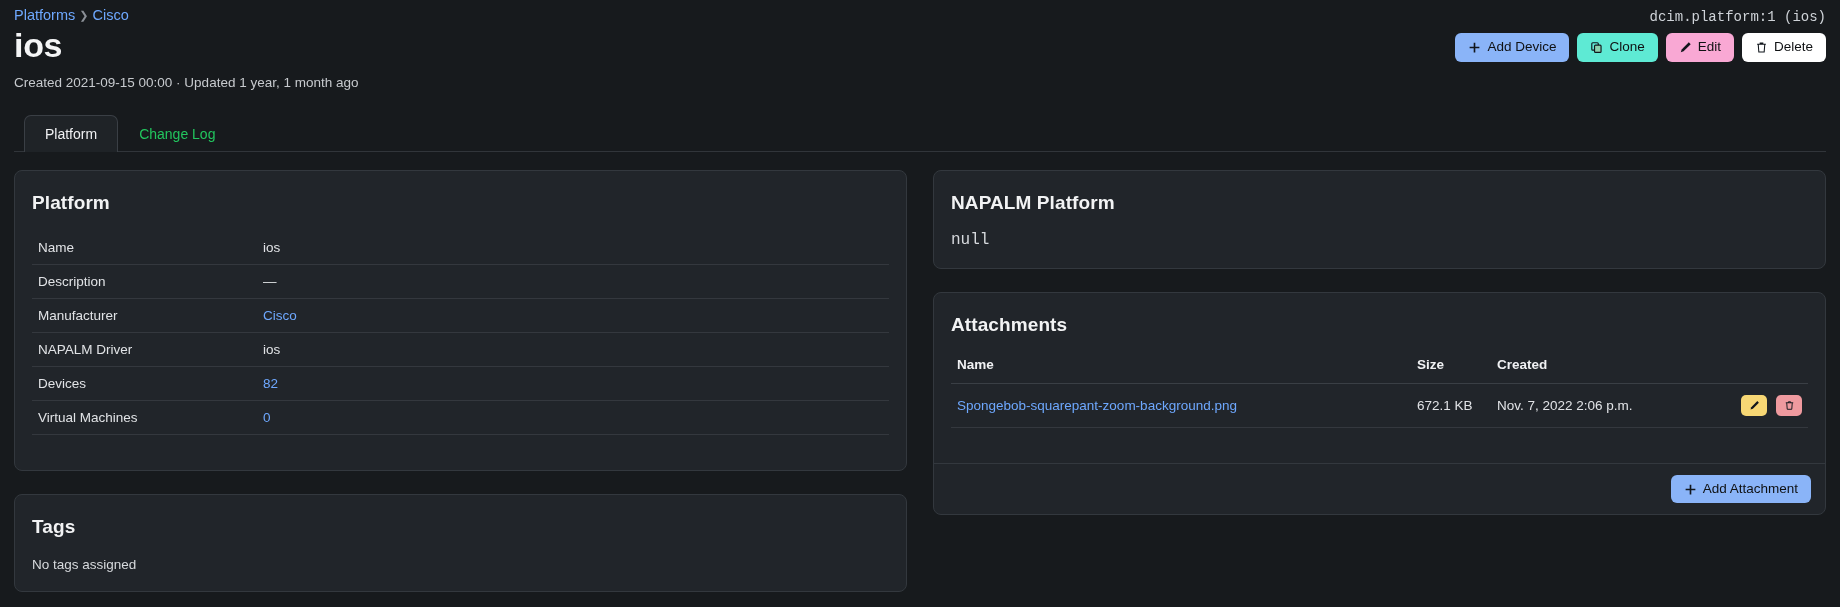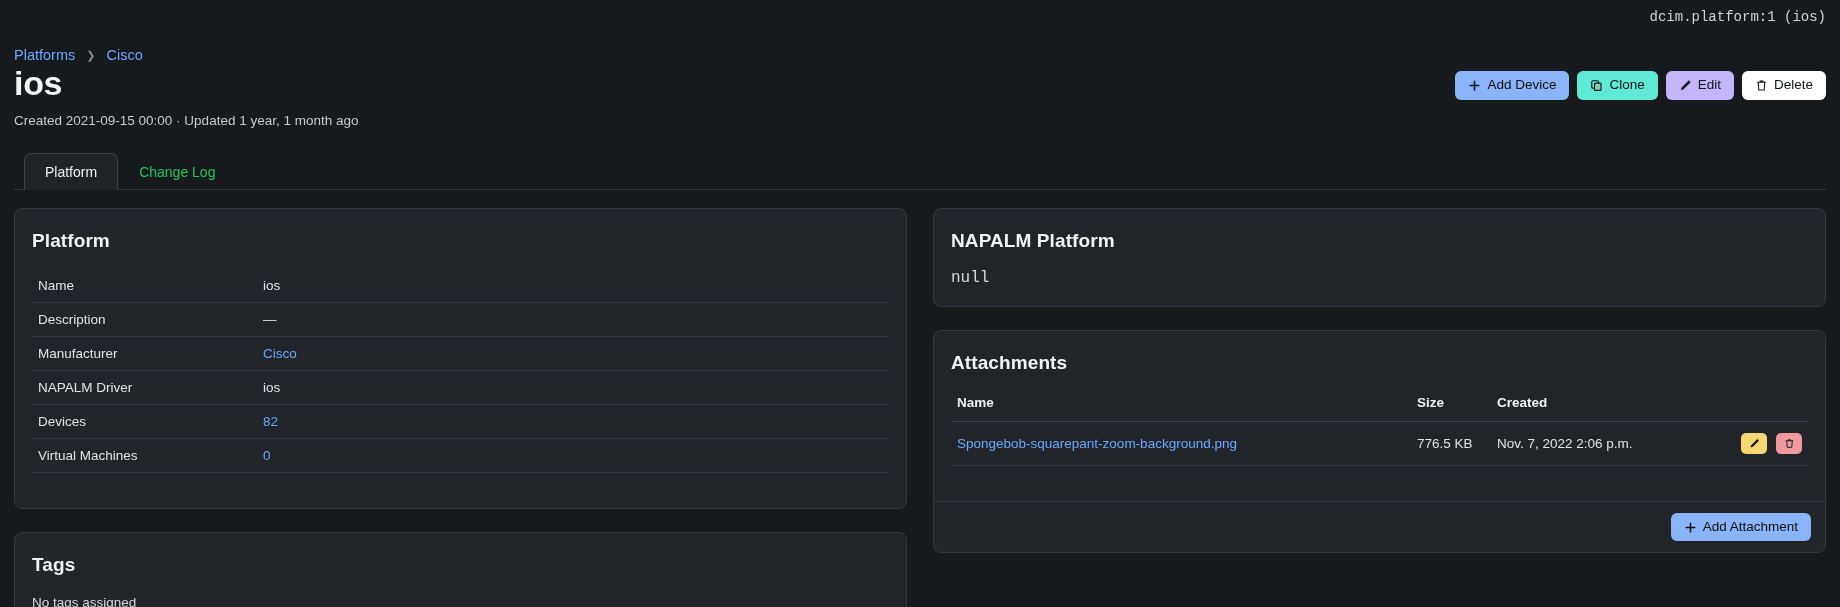--- a/index.html
+++ b/index.html
@@ -15,21 +15,21 @@
   }
   a { color: #6ea8fe; text-decoration: none; }
 
   .page { padding: 0 14px; width: 1840px; }
 
   
   .topbar {
     display: flex; align-items: flex-start; justify-content: space-between;
     padding-top: 7px;
   }
-  .breadcrumb { display: flex; align-items: center; gap: 11px; font-size: 14.5px; margin-top: 40px; }
+  .breadcrumb { display: flex; align-items: center; gap: 4px; font-size: 14.5px; }
   .breadcrumb .sep { color: #8b9097; font-size: 11px; }
   .objid {
     font-family: "Liberation Mono", monospace;
     font-size: 14px; color: #cfd3d8; padding-top: 2px;
   }
 
   .titlerow {
     display: flex; align-items: flex-start; justify-content: space-between;
     margin-top: 2px;
   }
@@ -43,21 +43,21 @@
   .btn {
     display: inline-flex; align-items: center; gap: 6px;
     border: none; border-radius: 6px;
     font-family: "Liberation Sans", sans-serif;
     font-size: 13.5px; font-weight: 400;
     padding: 7px 13px; cursor: pointer;
     color: #0f1113; white-space: nowrap; line-height: 1.1;
   }
   .btn-blue   { background: #8ab4f8; margin-left: 20px; }
   .btn-green  { background: #5eead4; }
-  .btn-yellow { background: #c4b5fd; }
+  .btn-yellow { background: #f9a8d4; }
   .btn-red    { background: #ffffff; }
   .btn .ico { display: inline-flex; width: 13px; height: 13px; align-items: center; justify-content: center; }
   .btn .ico svg { display: block; }
 
   
   .tabs {
     display: flex; align-items: flex-end; gap: 0;
     border-bottom: 1px solid #31353a; margin-top: 24px;
     padding-left: 10px;
   }
@@ -277,21 +277,21 @@
                 <th class="c-size">Size</th>
                 <th class="c-created">Created</th>
                 <th class="c-actions"></th>
               </tr>
             </thead>
             <tbody>
               <tr>
                 <td class="c-name">
                   <a>Spongebob-squarepant-zoom-background.png</a>
                 </td>
-                <td class="c-size">776.5 KB</td>
+                <td class="c-size">672.1 KB</td>
                 <td class="c-created">Nov. 7, 2022 2:06 p.m.</td>
                 <td class="c-actions">
                   <button class="act act-edit">
                     <span>
                       <svg viewBox="0 0 16 16" width="11" height="11" fill="#11161c">
                           <path d="M12.1 1.6 14.4 3.9 5.6 12.7 2.2 13.8 3.3 10.4z"></path>
                         </svg>
                     </span>
                   </button>
                   <button class="act act-del">

